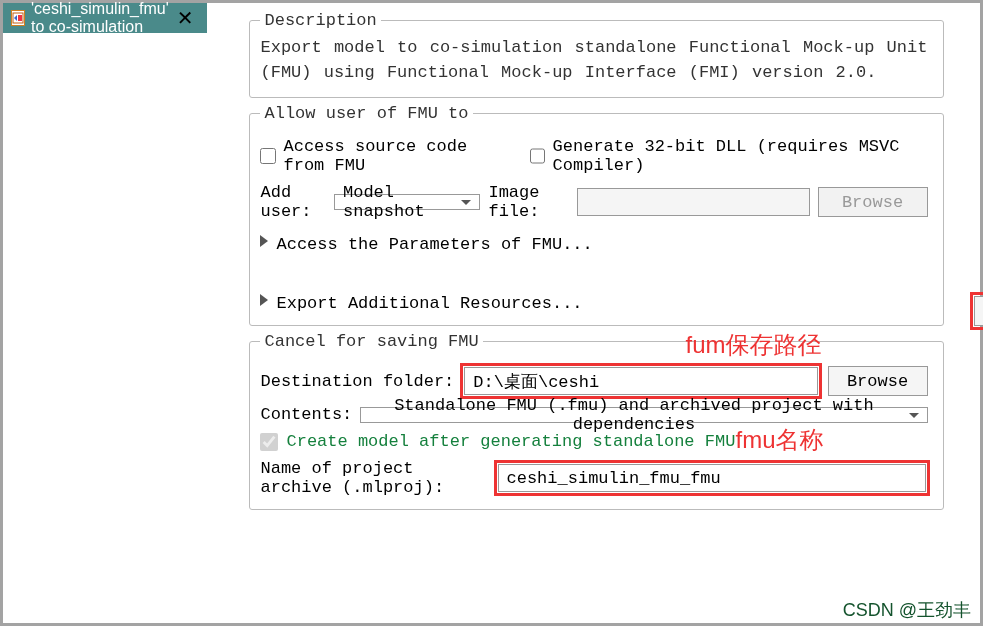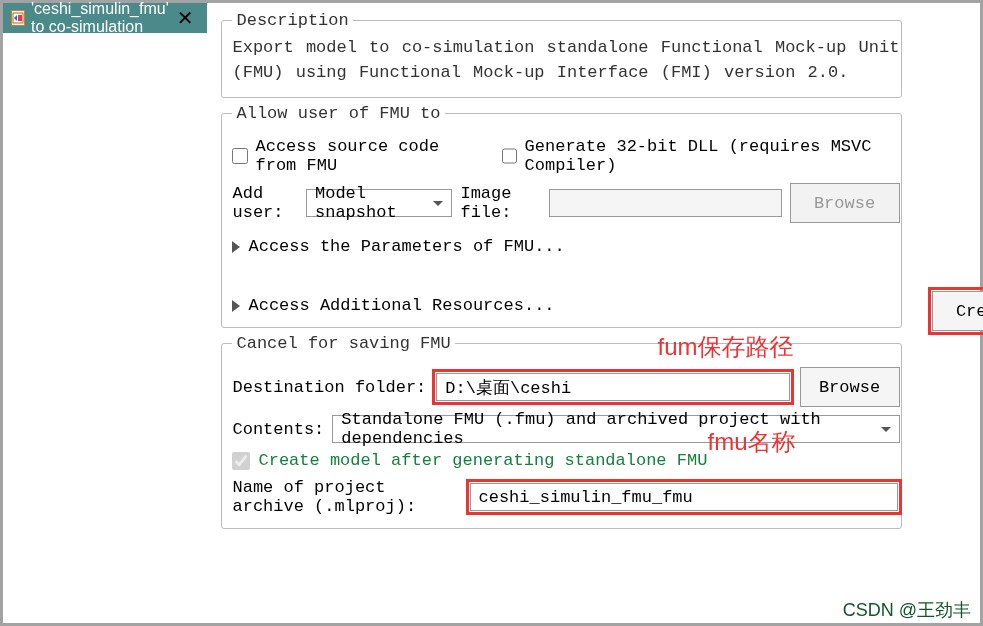--- a/index.html
+++ b/index.html
@@ -52,22 +52,23 @@
   padding: 8px 14px;
   flex: 1;
   display: flex;
   flex-direction: column;
   gap: 6px;
   font-family: "NSimSun", "SimSun", "Courier New", monospace;
 }
 fieldset {
   border: 1px solid #bbb;
   border-radius: 3px;
-  padding: 6px 1px 12px 10px;
-  position: relative;
+  padding: 6px 15px 12px 10px;
+  position: relative;
+  margin-left: 28px;
 }
 legend {
   padding: 0 4px;
   color: #333;
   font-size: 17px;
 }
 .desc-text {
   color: #333;
   line-height: 1.45;
   word-spacing: 2px;
@@ -81,21 +82,21 @@
 input[type=checkbox] {
   width: 18px;
   height: 18px;
   border: 1px solid #888;
   cursor: pointer;
 }
 .select {
   border: 1px solid #999;
   padding: 3px 28px 3px 8px;
   background: #fff;
-  height: 28px;
+  height: 16px;
   position: relative;
   display: inline-flex;
   align-items: center;
   cursor: pointer;
 }
 .select::after {
   content: "";
   position: absolute;
   right: 8px;
   top: 50%;
@@ -109,31 +110,31 @@
   padding: 3px 8px;
   height: 28px;
   background: #fff;
   font-family: inherit;
   font-size: inherit;
 }
 .btn {
   border: 1px solid #999;
   background: #f5f5f5;
   padding: 3px 8px;
-  height: 40px;
+  height: 30px;
   min-width: 90px;
   display: inline-flex;
   align-items: center;
   justify-content: center;
   cursor: pointer;
 }
 .btn.disabled { color: #999; background: #f2f2f2; cursor: default; }
 .expander {
   display: flex;
-  align-items: center;
+  align-items: flex-start;
   gap: 8px;
   margin-top: 14px;
   cursor: pointer;
 }
 .tri {
   width: 0; height: 0;
   border-top: 6px solid transparent;
   border-bottom: 6px solid transparent;
   border-left: 8px solid #555;
 }
@@ -204,42 +205,42 @@
         <span class="btn disabled" style="min-width:110px;">
           <span>Browse</span>
         </span>
       </div>
       <div class="expander">
         <span class="tri"></span>
         <span>Access the Parameters of FMU...</span>
       </div>
       <div class="expander" style="margin-top:40px;">
         <span class="tri"></span>
-        <span>Access Additional Resources...</span>
+        <span>Export Additional Resources...</span>
       </div>
     </fieldset>
 
     <fieldset style="position:relative;">
       <legend>Cancel for saving FMU</legend>
 
       <span class="anno" style="top:-22px;left:435px;">fum保存路径</span>
 
       <div class="row">
         <span>Destination folder:</span>
         <div class="redbox" style="flex:1;padding:2px;">
           <input class="textbox" style="width: 100%;" value="D:\桌面\ceshi">
         </div>
         <span class="btn" style="min-width:100px;">
           <span>Browse</span>
         </span>
       </div>
 
       <div class="row">
         <span>Contents:</span>
-        <span class="select" style="flex:1;">
+        <span class="select" style="flex:1;text-align:center;">
           <span>Standalone FMU (.fmu) and archived project with dependencies</span>
         </span>
       </div>
 
       <span class="anno" style="top:73px;left:485px;">fmu名称</span>
 
       <div class="row">
         <input type="checkbox" checked="" disabled="" style="">
         <span class="disabled-text">Create model after generating standalone FMU</span>
       </div>

